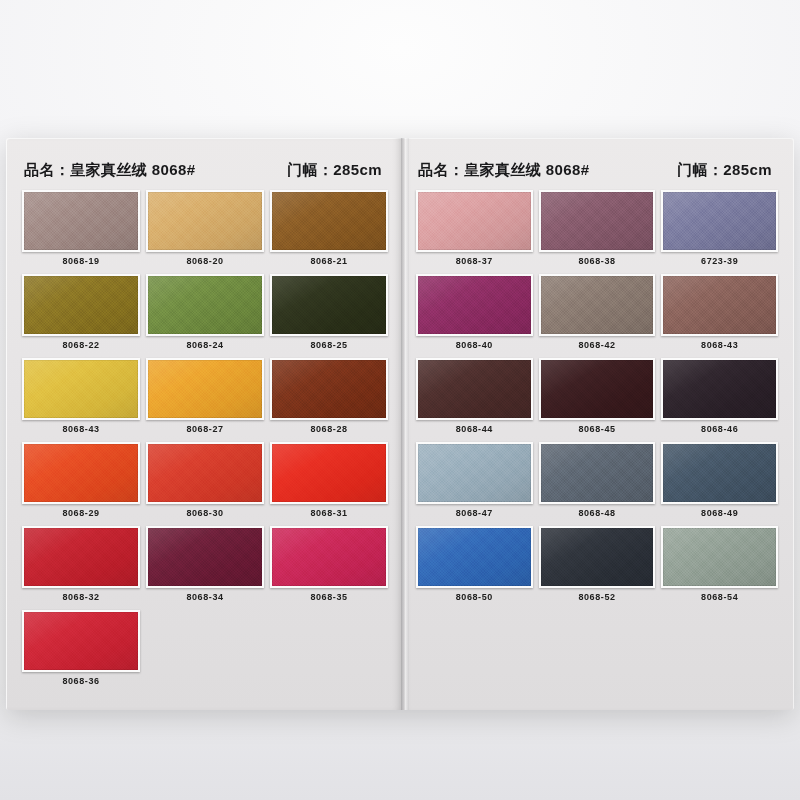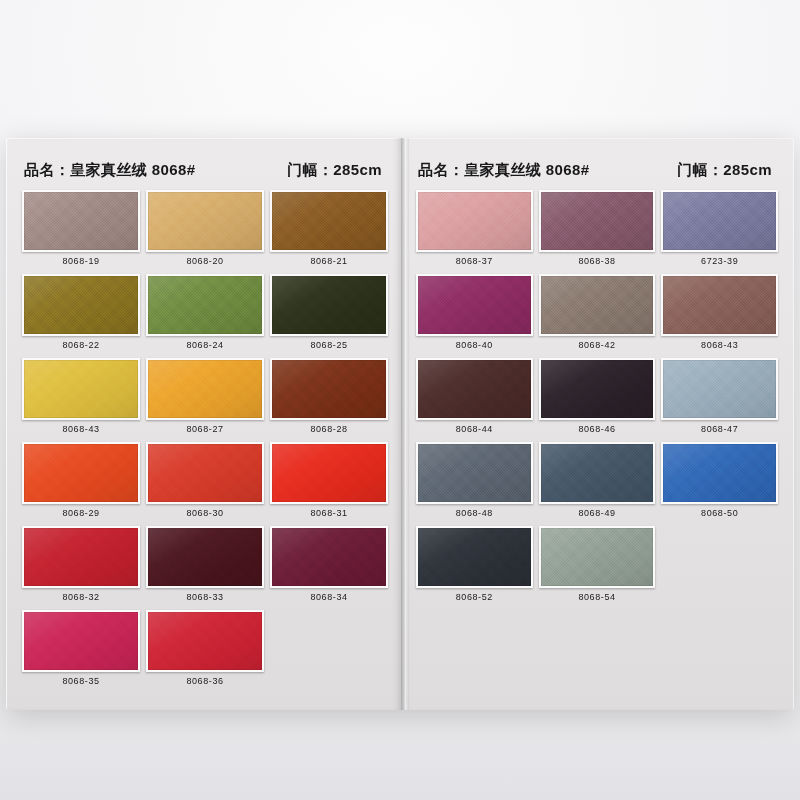--- a/index.html
+++ b/index.html
@@ -61,20 +61,21 @@
     white-space:nowrap;
   }
   .head-width{
     font-size:15px;font-weight:bold;letter-spacing:.4px;
     margin-left:auto;white-space:nowrap;padding-right:4px;
   }
   .grid{
     display:grid;
     grid-template-columns:repeat(3,1fr);
     gap:8px 6px;
+    font-weight:bold;
   }
   .cell{
     display:flex;flex-direction:column;align-items:center;
   }
   .swatch{
     position:relative;
     width:100%;height:62px;
     box-sizing:border-box;
     
     border:2px solid #fbfbfb;
@@ -163,24 +164,20 @@
         </div>
         <div class="cell">
           <div class="swatch" style="background: rgb(232, 41, 28);"></div>
           <div class="swatch-label">8068-31</div>
         </div>
         <div class="cell">
           <div class="swatch" style="background: rgb(196, 31, 44);"></div>
           <div class="swatch-label">8068-32</div>
         </div>
         <div class="cell">
-          <div class="swatch" style="background: rgb(74, 19, 28);"></div>
-          <div class="swatch-label">8068-33</div>
-        </div>
-        <div class="cell">
           <div class="swatch" style="background: rgb(107, 26, 53);"></div>
           <div class="swatch-label">8068-34</div>
         </div>
         <div class="cell">
           <div class="swatch" style="background: rgb(204, 36, 86);"></div>
           <div class="swatch-label">8068-35</div>
         </div>
         <div class="cell">
           <div class="swatch" style="background: rgb(207, 34, 51);"></div>
           <div class="swatch-label">8068-36</div>
@@ -216,20 +213,24 @@
         </div>
         <div class="cell">
           <div class="swatch" style="background: rgb(138, 97, 89);"></div>
           <div class="swatch-label">8068-43</div>
         </div>
         <div class="cell">
           <div class="swatch" style="background: rgb(74, 42, 40);"></div>
           <div class="swatch-label">8068-44</div>
         </div>
         <div class="cell">
+          <div class="swatch" style="background: rgb(56, 25, 28);"></div>
+          <div class="swatch-label">8068-45</div>
+        </div>
+        <div class="cell">
           <div class="swatch" style="background: rgb(42, 32, 40);"></div>
           <div class="swatch-label">8068-46</div>
         </div>
         <div class="cell">
           <div class="swatch" style="background: rgb(154, 175, 189);"></div>
           <div class="swatch-label">8068-47</div>
         </div>
         <div class="cell">
           <div class="swatch" style="background: rgb(92, 102, 114);"></div>
           <div class="swatch-label">8068-48</div>

